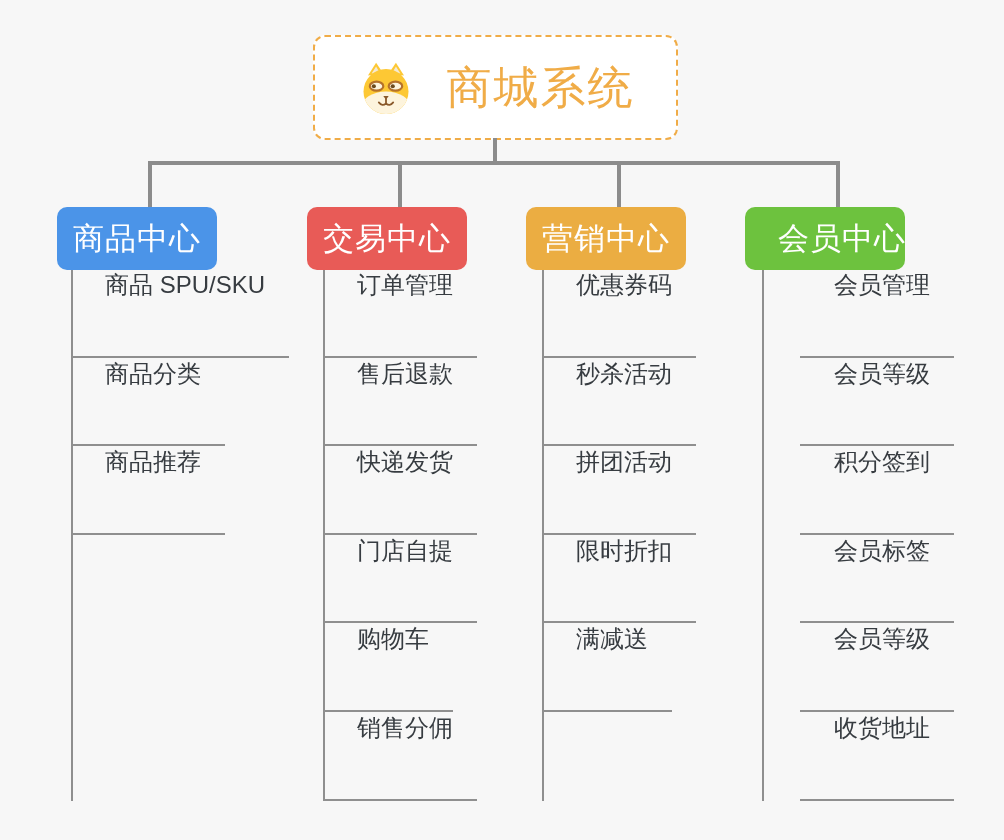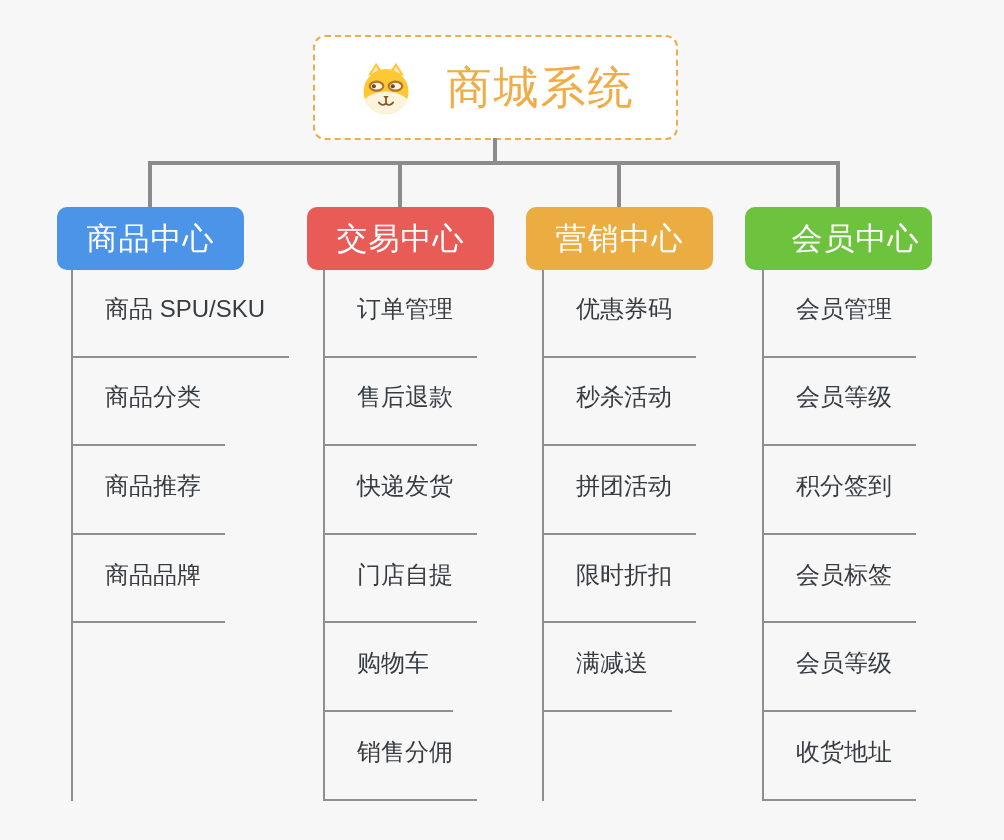--- a/index.html
+++ b/index.html
@@ -47,46 +47,46 @@
   .trunk { position: absolute; top: 269px; width: 2px; height: 532px; background: #8f8f8f; }
   .trunk.t1 { left: 71px; }
   .trunk.t2 { left: 323px; }
   .trunk.t3 { left: 542px; }
   .trunk.t4 { left: 762px; }
 
   
   .branch {
     position: absolute;
     top: 207px;
-    width: 187px; height: 63px;
+    width: 160px; height: 63px;
     border-radius: 10px;
     color: #ffffff;
     font-size: 31px;
     letter-spacing: 1px;
     display: flex;
     align-items: center;
     justify-content: center;
     white-space: nowrap;
     cursor: default;
   }
   .branch.b1 { left: 57px; }
   .branch.b2 { left: 307px; }
   .branch.b3 { left: 526px; }
   .branch.b4 { left: 745px; }
 
   
   .col { position: absolute; top: 269px; }
   .col.c1 { left: 71px; }
   .col.c2 { left: 323px; }
   .col.c3 { left: 542px; }
-  .col.c4 { left: 762px; }
+  .col.c4 { left: 762px; padding-left: 38px; }
   .child {
     height: 88.6px;
     display: flex;
-    align-items: center;
+    align-items: flex-start;
     width: -moz-fit-content;
     width: fit-content;
     border-bottom: 2px solid #8f8f8f;
   }
   .child-label {
     display: block;
     padding: 0 24px 7px 34px;
     font-size: 24px;
     color: #373c41;
     white-space: nowrap;
@@ -144,23 +144,20 @@
 <div class="col c1">
   <div class="child">
       <span class="child-label">商品 SPU/SKU</span>
     </div>
   <div class="child">
       <span class="child-label">商品分类</span>
     </div>
   <div class="child">
       <span class="child-label">商品推荐</span>
     </div>
-  <div class="child">
-      <span class="child-label">商品品牌</span>
-    </div>
 </div>
 
 <div class="col c2">
   <div class="child">
       <span class="child-label">订单管理</span>
     </div>
   <div class="child">
       <span class="child-label">售后退款</span>
     </div>
   <div class="child">

